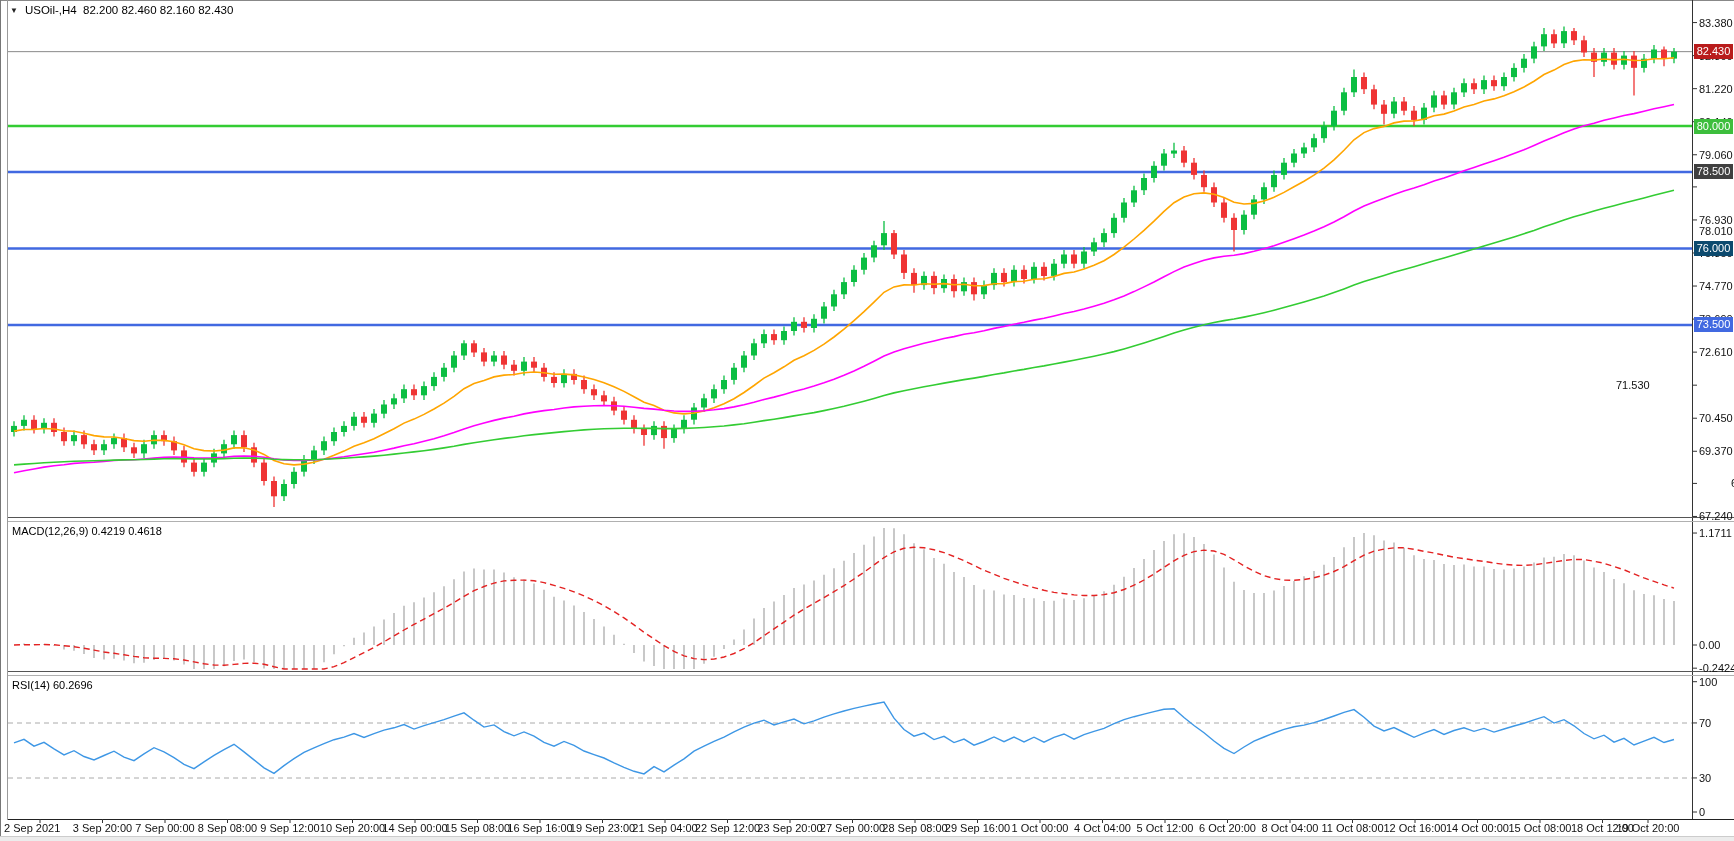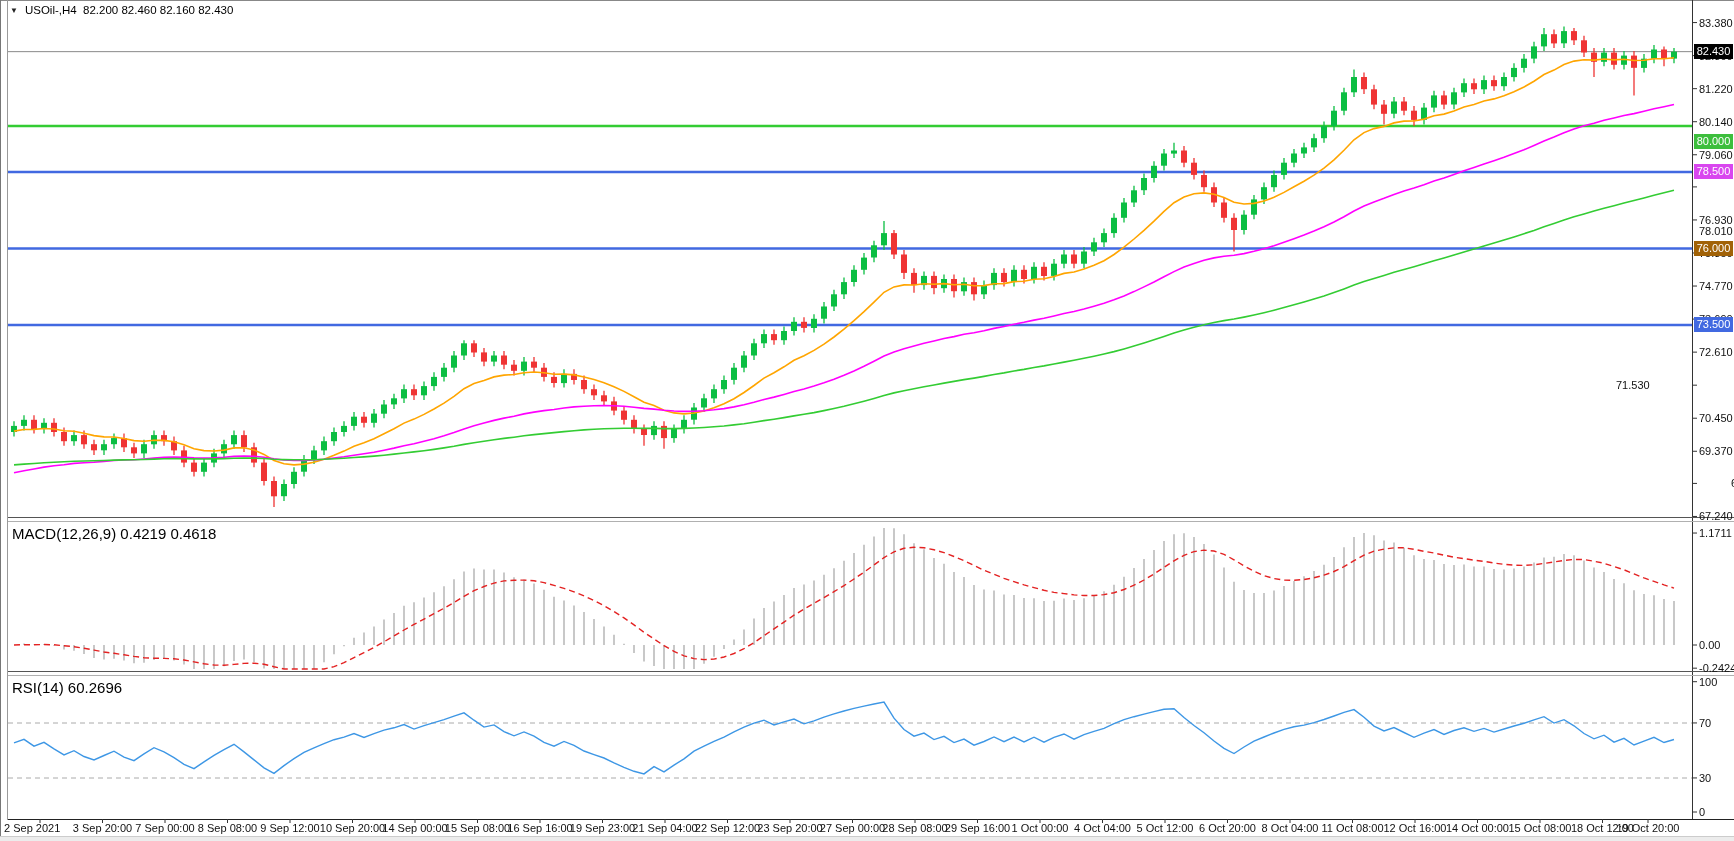--- a/index.html
+++ b/index.html
@@ -2,21 +2,21 @@
 <html><head>
 <meta charset="utf-8">
 <style>
   html,body{margin:0;padding:0;background:#fff}
   .app{position:relative;width:1734px;height:841px;background:#fff;overflow:hidden;
        font-family:"Liberation Sans",sans-serif;color:#111}
   .bl{position:absolute;z-index:1}
   .symbol-row{position:absolute;left:10px;top:4px;z-index:3;font-size:11.5px;color:#000;display:flex;align-items:center;gap:7px}
   .symbol-row .dd{font-size:8px;color:#222;cursor:pointer}
   .symbol-row .txt{white-space:pre}
-  .ind-label{position:absolute;left:12px;z-index:3;font-size:15px;color:#000;white-space:pre}
+  .ind-label{position:absolute;left:12px;z-index:3;font-size:11px;color:#000;white-space:pre}
   .ax{position:absolute;font-size:11px;line-height:12px;color:#111;z-index:3;white-space:nowrap}
   .badge{position:absolute;left:1694px;width:39px;height:15px;z-index:4;color:#fff;
          font-size:11px;line-height:15px;text-align:center}
   .tx{position:absolute;top:2px;font-size:11px;color:#111;white-space:nowrap}
   .annotation{position:absolute;left:1338px;top:402px;z-index:5;font-size:34px;
               font-family:"DejaVu Sans","Liberation Sans",sans-serif}
   .panel{position:absolute;left:8px;width:1684px;z-index:0}
   .splitter{position:absolute;left:8px;width:1726px;height:4px;z-index:1;cursor:row-resize}
   svg{position:absolute;left:0;top:0;z-index:2;pointer-events:none}
   #time-axis{position:absolute;left:0;top:820px;width:1734px;height:16px;z-index:3}
@@ -663,18 +663,18 @@
     <div class="ax" style="left: 1699px; top: 445.278px;">69.370</div>
     <div class="ax" style="left: 1699px; top: 477.408px; padding-left: 32px;">68.320</div>
     <div class="ax" style="left: 1699px; top: 510.456px;">67.240</div>
     <div class="ax" style="left: 1699px; top: 527.043px;">1.1711</div>
     <div class="ax" style="left: 1699px; top: 639px;">0.00</div>
     <div class="ax" style="left: 1699px; top: 662.173px;">-0.2424</div>
     <div class="ax" style="left: 1699px; top: 675.7px;">100</div>
     <div class="ax" style="left: 1699px; top: 716.95px;">70</div>
     <div class="ax" style="left: 1699px; top: 771.95px;">30</div>
     <div class="ax" style="left: 1699px; top: 806px;">0</div>
-    <div class="badge" style="top: 44.142px; background: #000000;">82.430</div>
-    <div class="badge" style="top: 118.5px; background: rgb(61, 190, 61); margin-top: 15px;">80.000</div>
-    <div class="badge" style="top: 164.4px; background: #d946ef;">78.500</div>
-    <div class="badge" style="top: 240.9px; background: #a16207;">76.000</div>
+    <div class="badge" style="top: 44.142px; background: #b91c1c;">82.430</div>
+    <div class="badge" style="top: 118.5px; background: rgb(61, 190, 61);">80.000</div>
+    <div class="badge" style="top: 164.4px; background: #404040;">78.500</div>
+    <div class="badge" style="top: 240.9px; background: #0c4a6e;">76.000</div>
     <div class="badge" style="top: 317.4px; background: rgb(65, 105, 225);">73.500</div>
   </div>
 
 </body></html>

